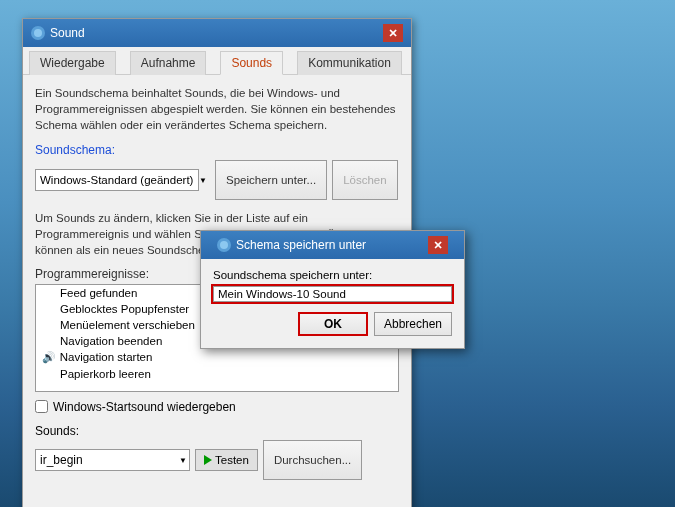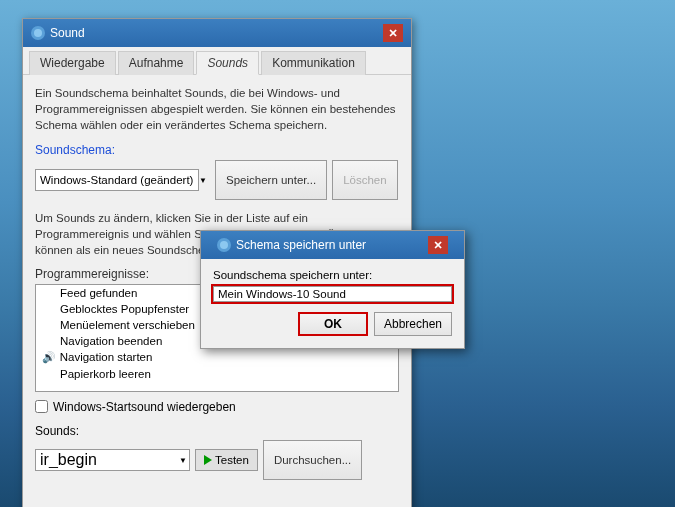--- a/index.html
+++ b/index.html
@@ -78,41 +78,40 @@
       font-weight: bold;
     }
 
     
     .tabs-bar {
       display: flex;
       background: #f0f0f0;
       border-bottom: 1px solid #ccc;
       padding-top: 4px;
       padding-left: 6px;
-      gap: 2px;
+      gap: 14px;
     }
 
     .tab {
       padding: 4px 10px;
       background: #e0e0e0;
       border: 1px solid #ccc;
       border-bottom: none;
       cursor: pointer;
       font-size: 12px;
       color: #333;
       margin-bottom: -1px;
     }
 
     .tab.active {
       background: #f0f0f0;
       border-color: #ccc;
       border-bottom: 1px solid #f0f0f0;
-      color: #404040;
+      color: #c2410c;
       z-index: 1;
-      font-style: italic;
     }
 
     
     .dialog-content {
       padding: 10px 12px;
     }
 
     .description-text {
       font-size: 11.5px;
       color: #333;
@@ -243,21 +242,21 @@
       transform: translateY(-50%);
       font-size: 8px;
       pointer-events: none;
     }
 
     .sounds-select {
       width: 155px;
       height: 22px;
       border: 1px solid #999;
       background: white;
-      font-size: 16px;
+      font-size: 12px;
       padding: 0 4px;
       appearance: none;
       -webkit-appearance: none;
     }
 
     .play-btn {
       background: #e0e0e0;
       border: 1px solid #999;
       height: 22px;
       padding: 0 8px;

